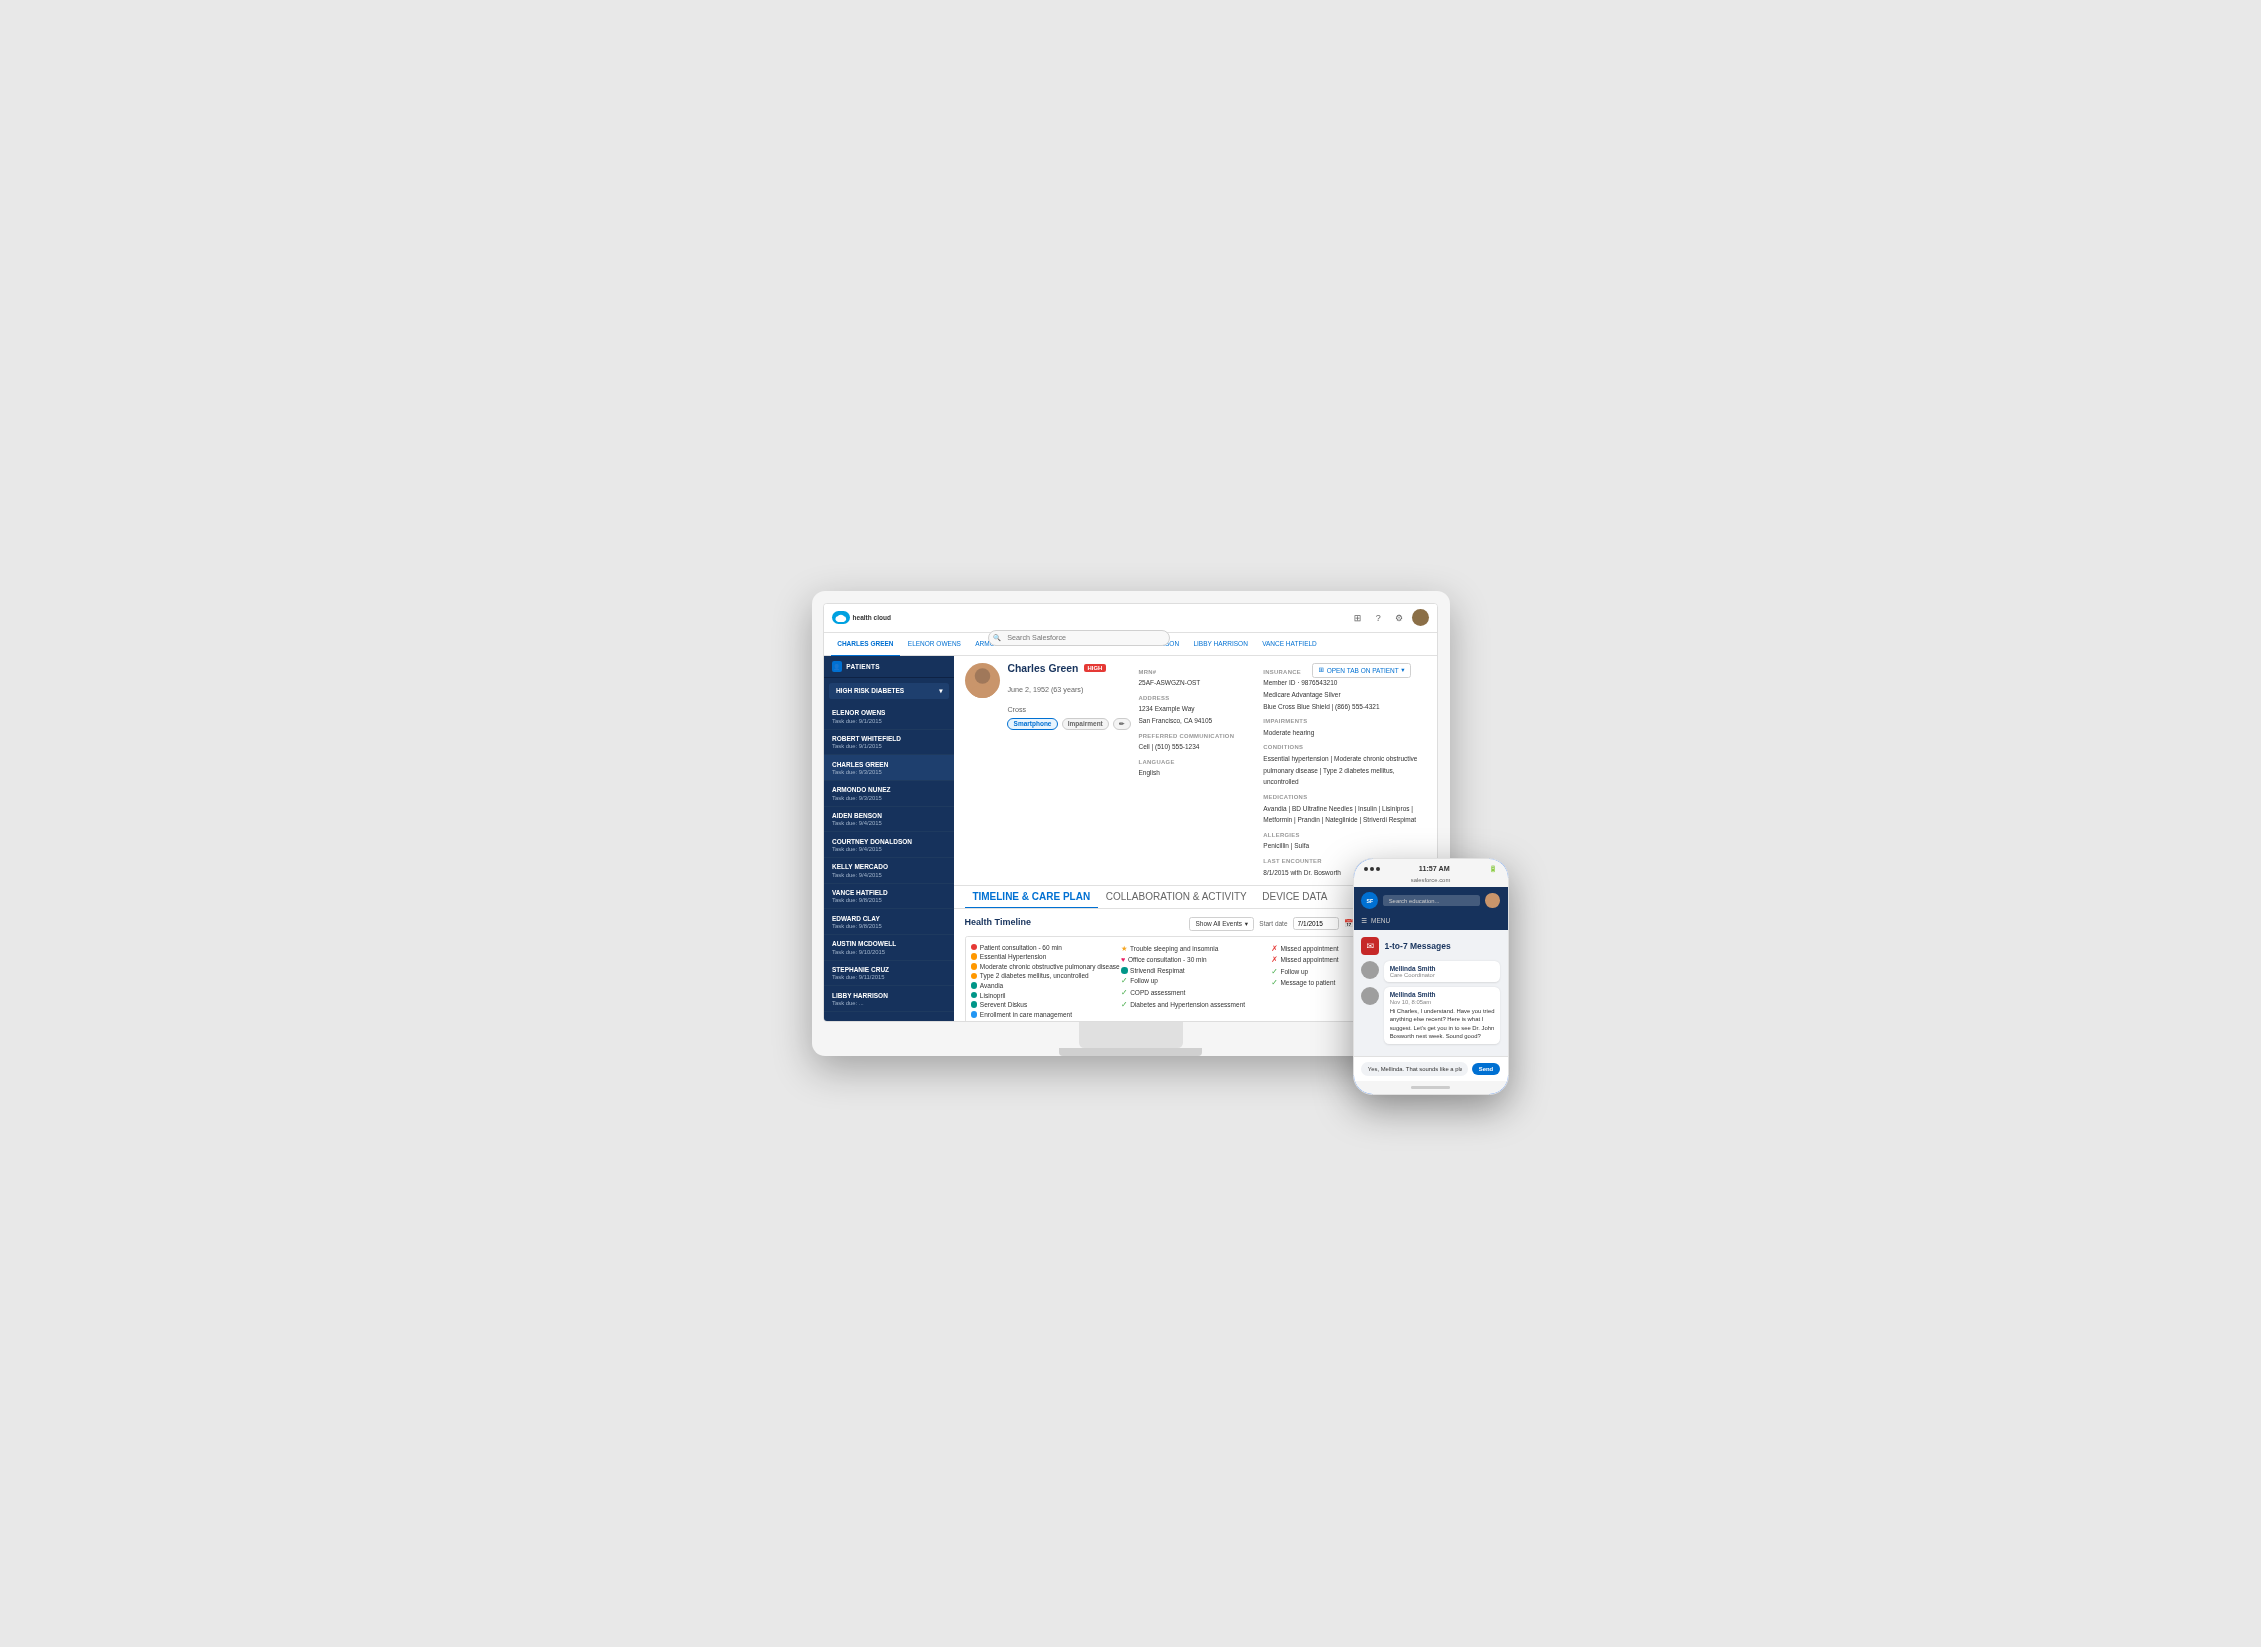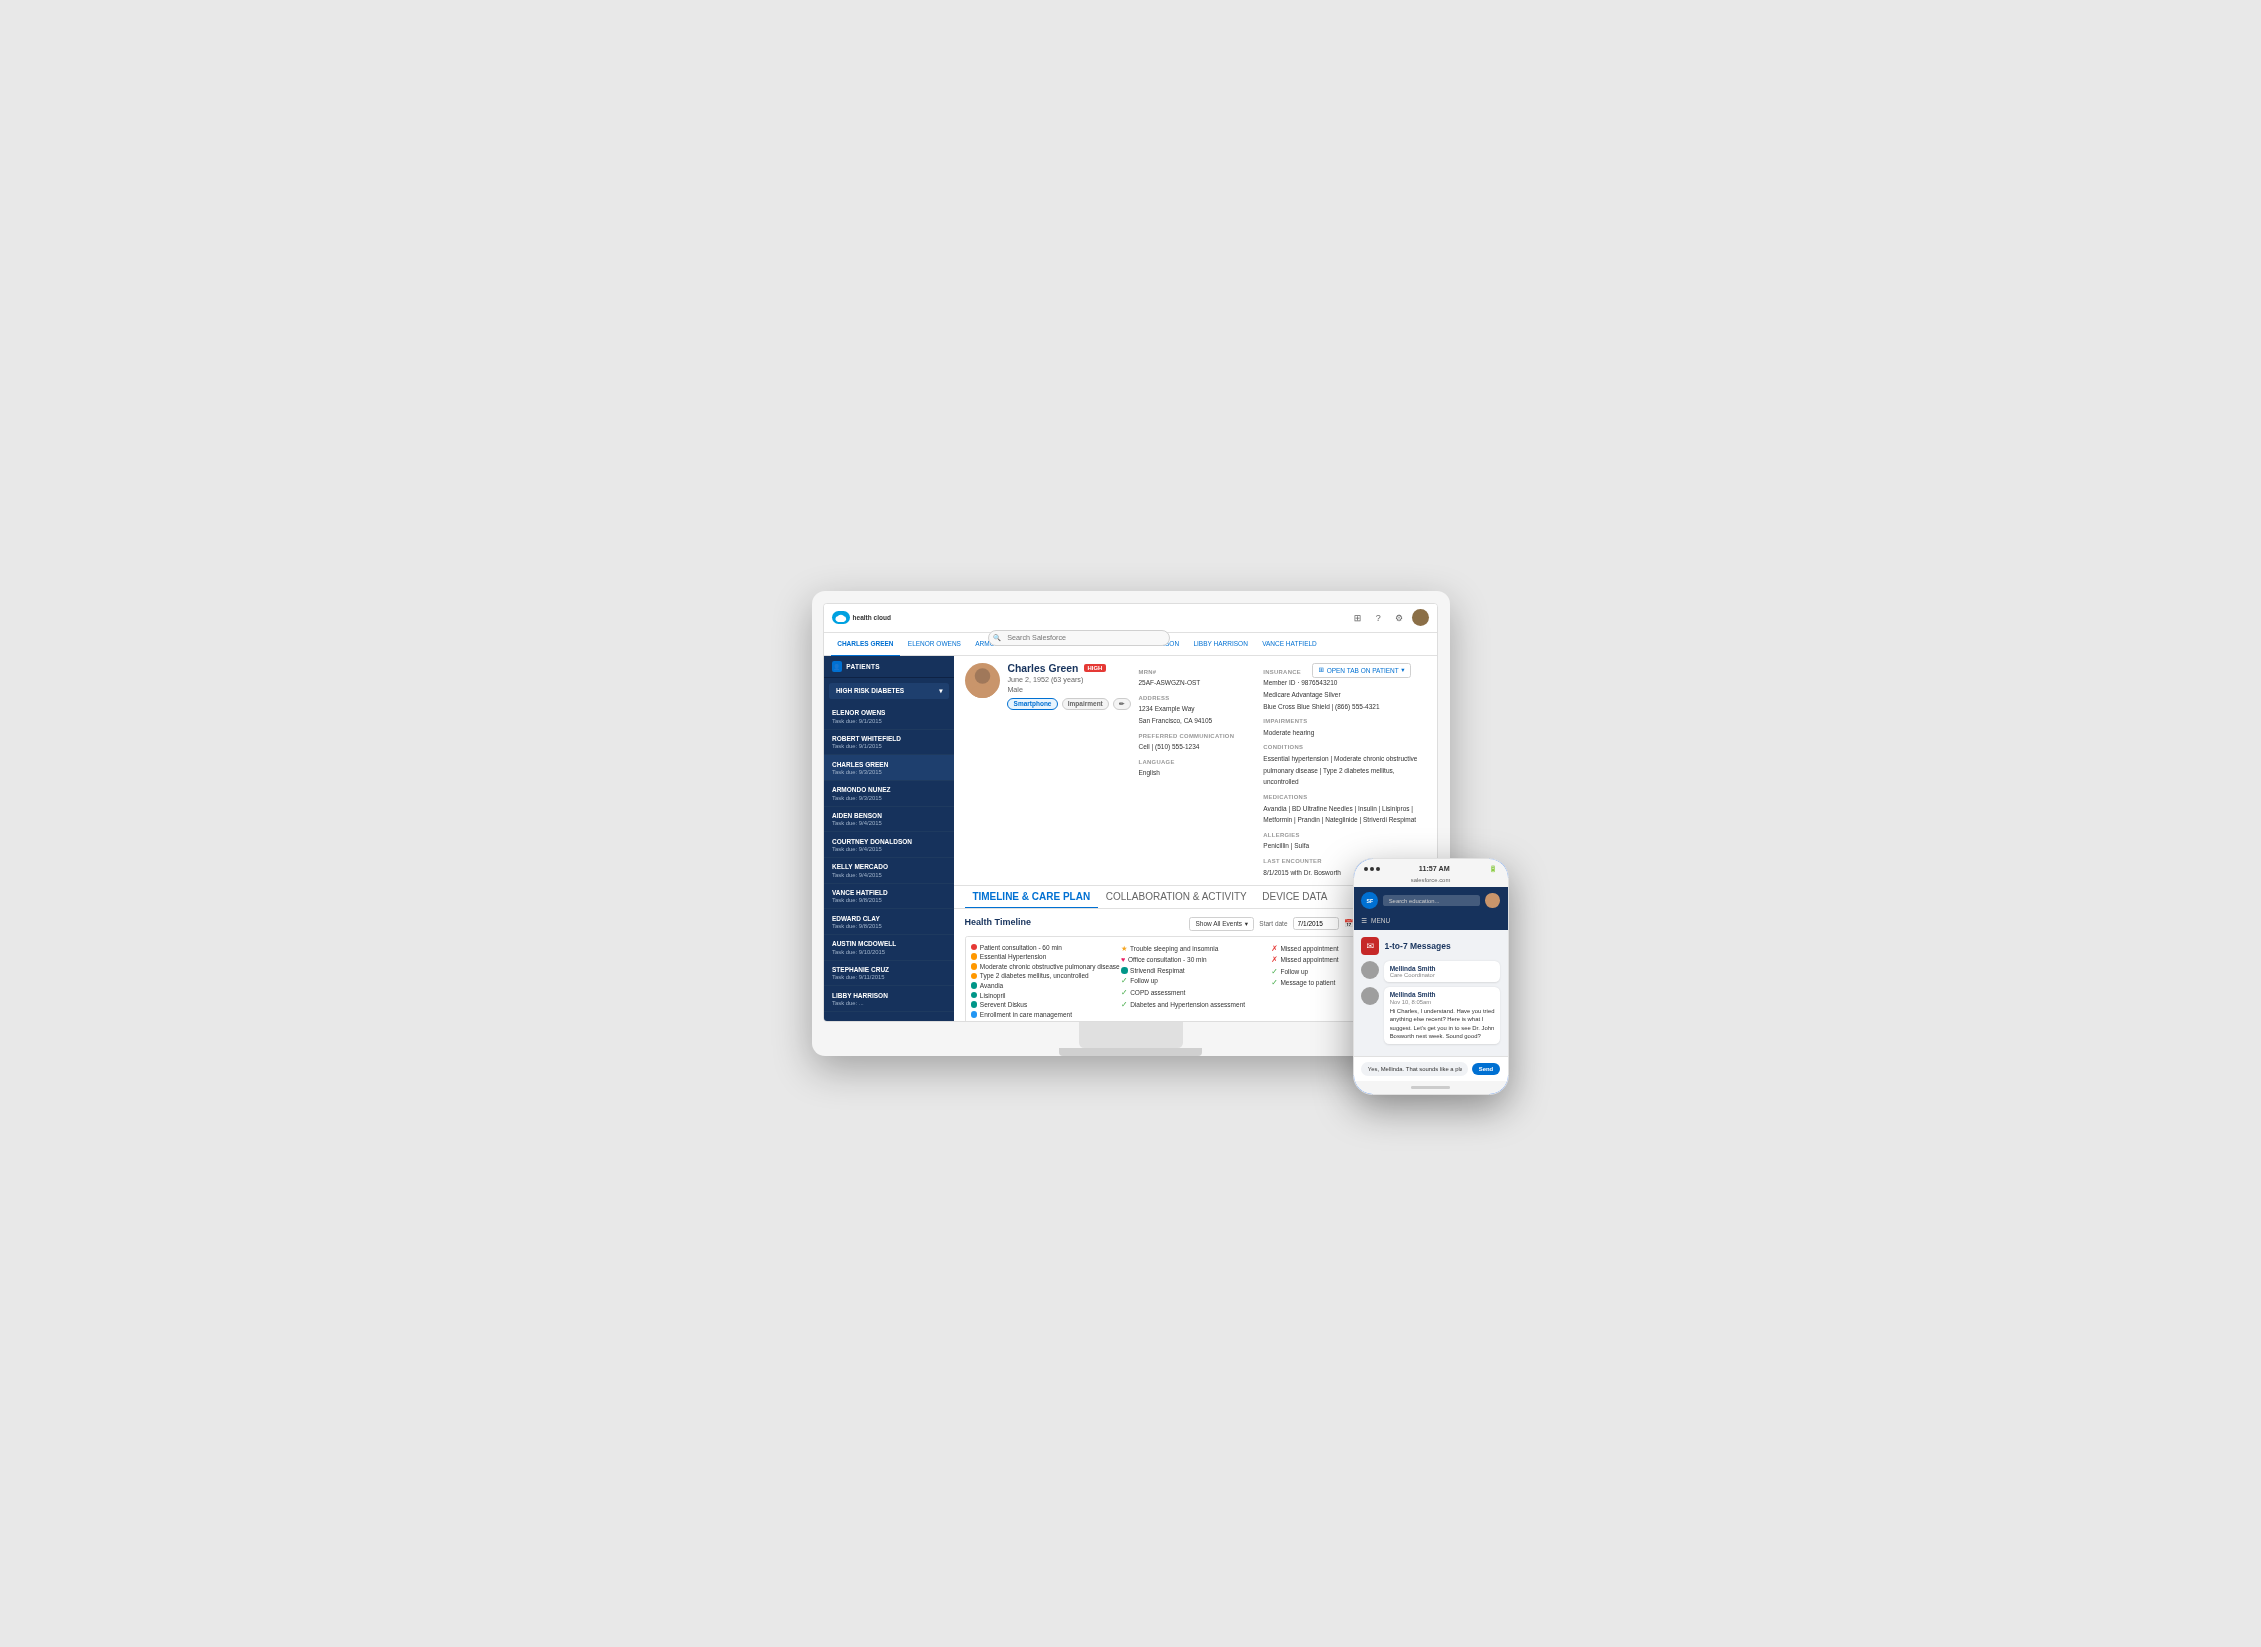--- a/index.html
+++ b/index.html
@@ -267,21 +267,21 @@
       background: #e53935;
       color: #fff;
       font-size: 5.9px;
       font-weight: 700;
       padding: 1.3px 3.9px;
       border-radius: 2px;
     }
     .patient-dob {
       font-size: 7.2px;
       color: #666;
-      margin-top: 1px;
+      margin-top: 11px;
     }
     .patient-tags {
       display: flex;
       gap: 3.9px;
       margin-top: 3.9px;
     }
     .tag {
       padding: 1.3px 5.2px;
       border-radius: 7.8px;
       font-size: 6.5px;
@@ -742,21 +742,21 @@
                 <circle cx="27" cy="20" r="12" fill="#a0785a"></circle>
                 <ellipse cx="27" cy="46" rx="18" ry="12" fill="#c9956b"></ellipse>
               </svg>
             </div>
             <div class="patient-info">
               <div class="patient-name">
                 <span>Charles Green</span>
                 <span class="high-badge">HIGH</span>
               </div>
               <div class="patient-dob">June 2, 1952 (63 years)</div>
-              <div class="patient-dob">Male</div>
+              <div class="patient-dob">Cross</div>
               <div class="patient-tags">
                 <span class="tag tag-blue">Smartphone</span>
                 <span class="tag tag-gray">Impairment</span>
                 <span class="tag tag-gray">✏</span>
               </div>
             </div>
             <div class="patient-details-col">
               <div class="detail-label">MRN#</div>
               <div class="detail-value">25AF-ASWGZN-OST</div>
               <div class="detail-label">ADDRESS</div>

